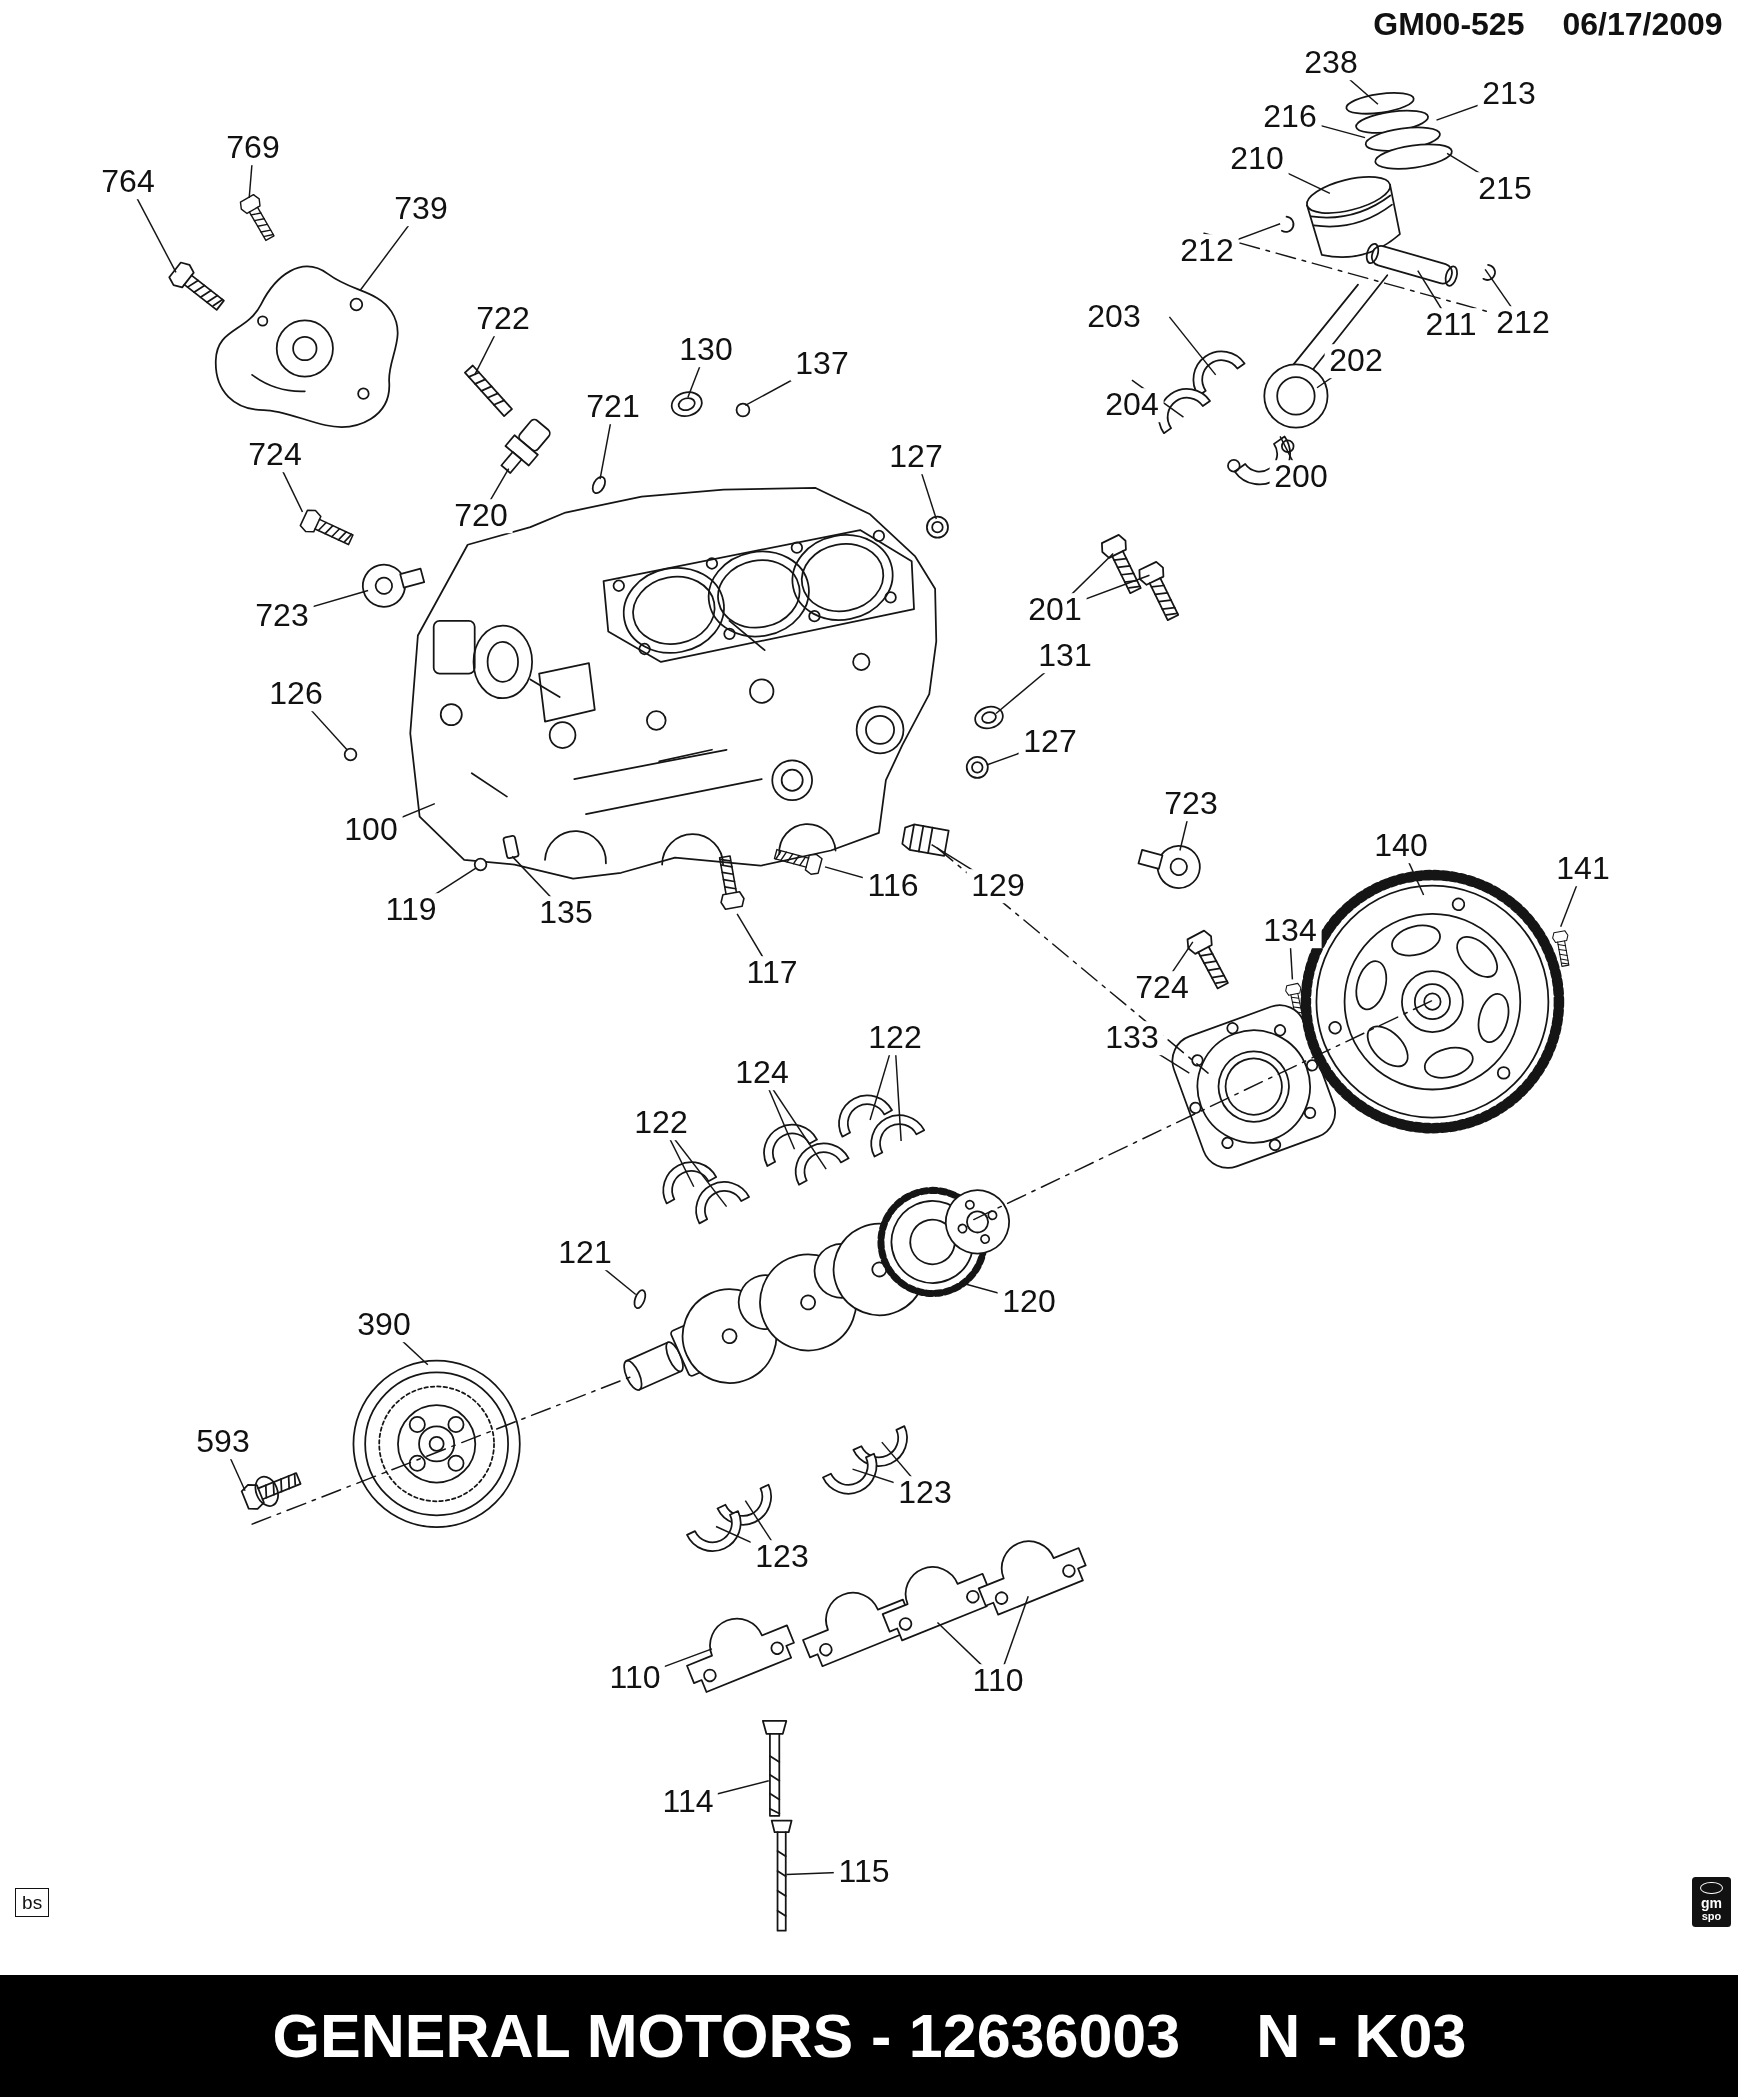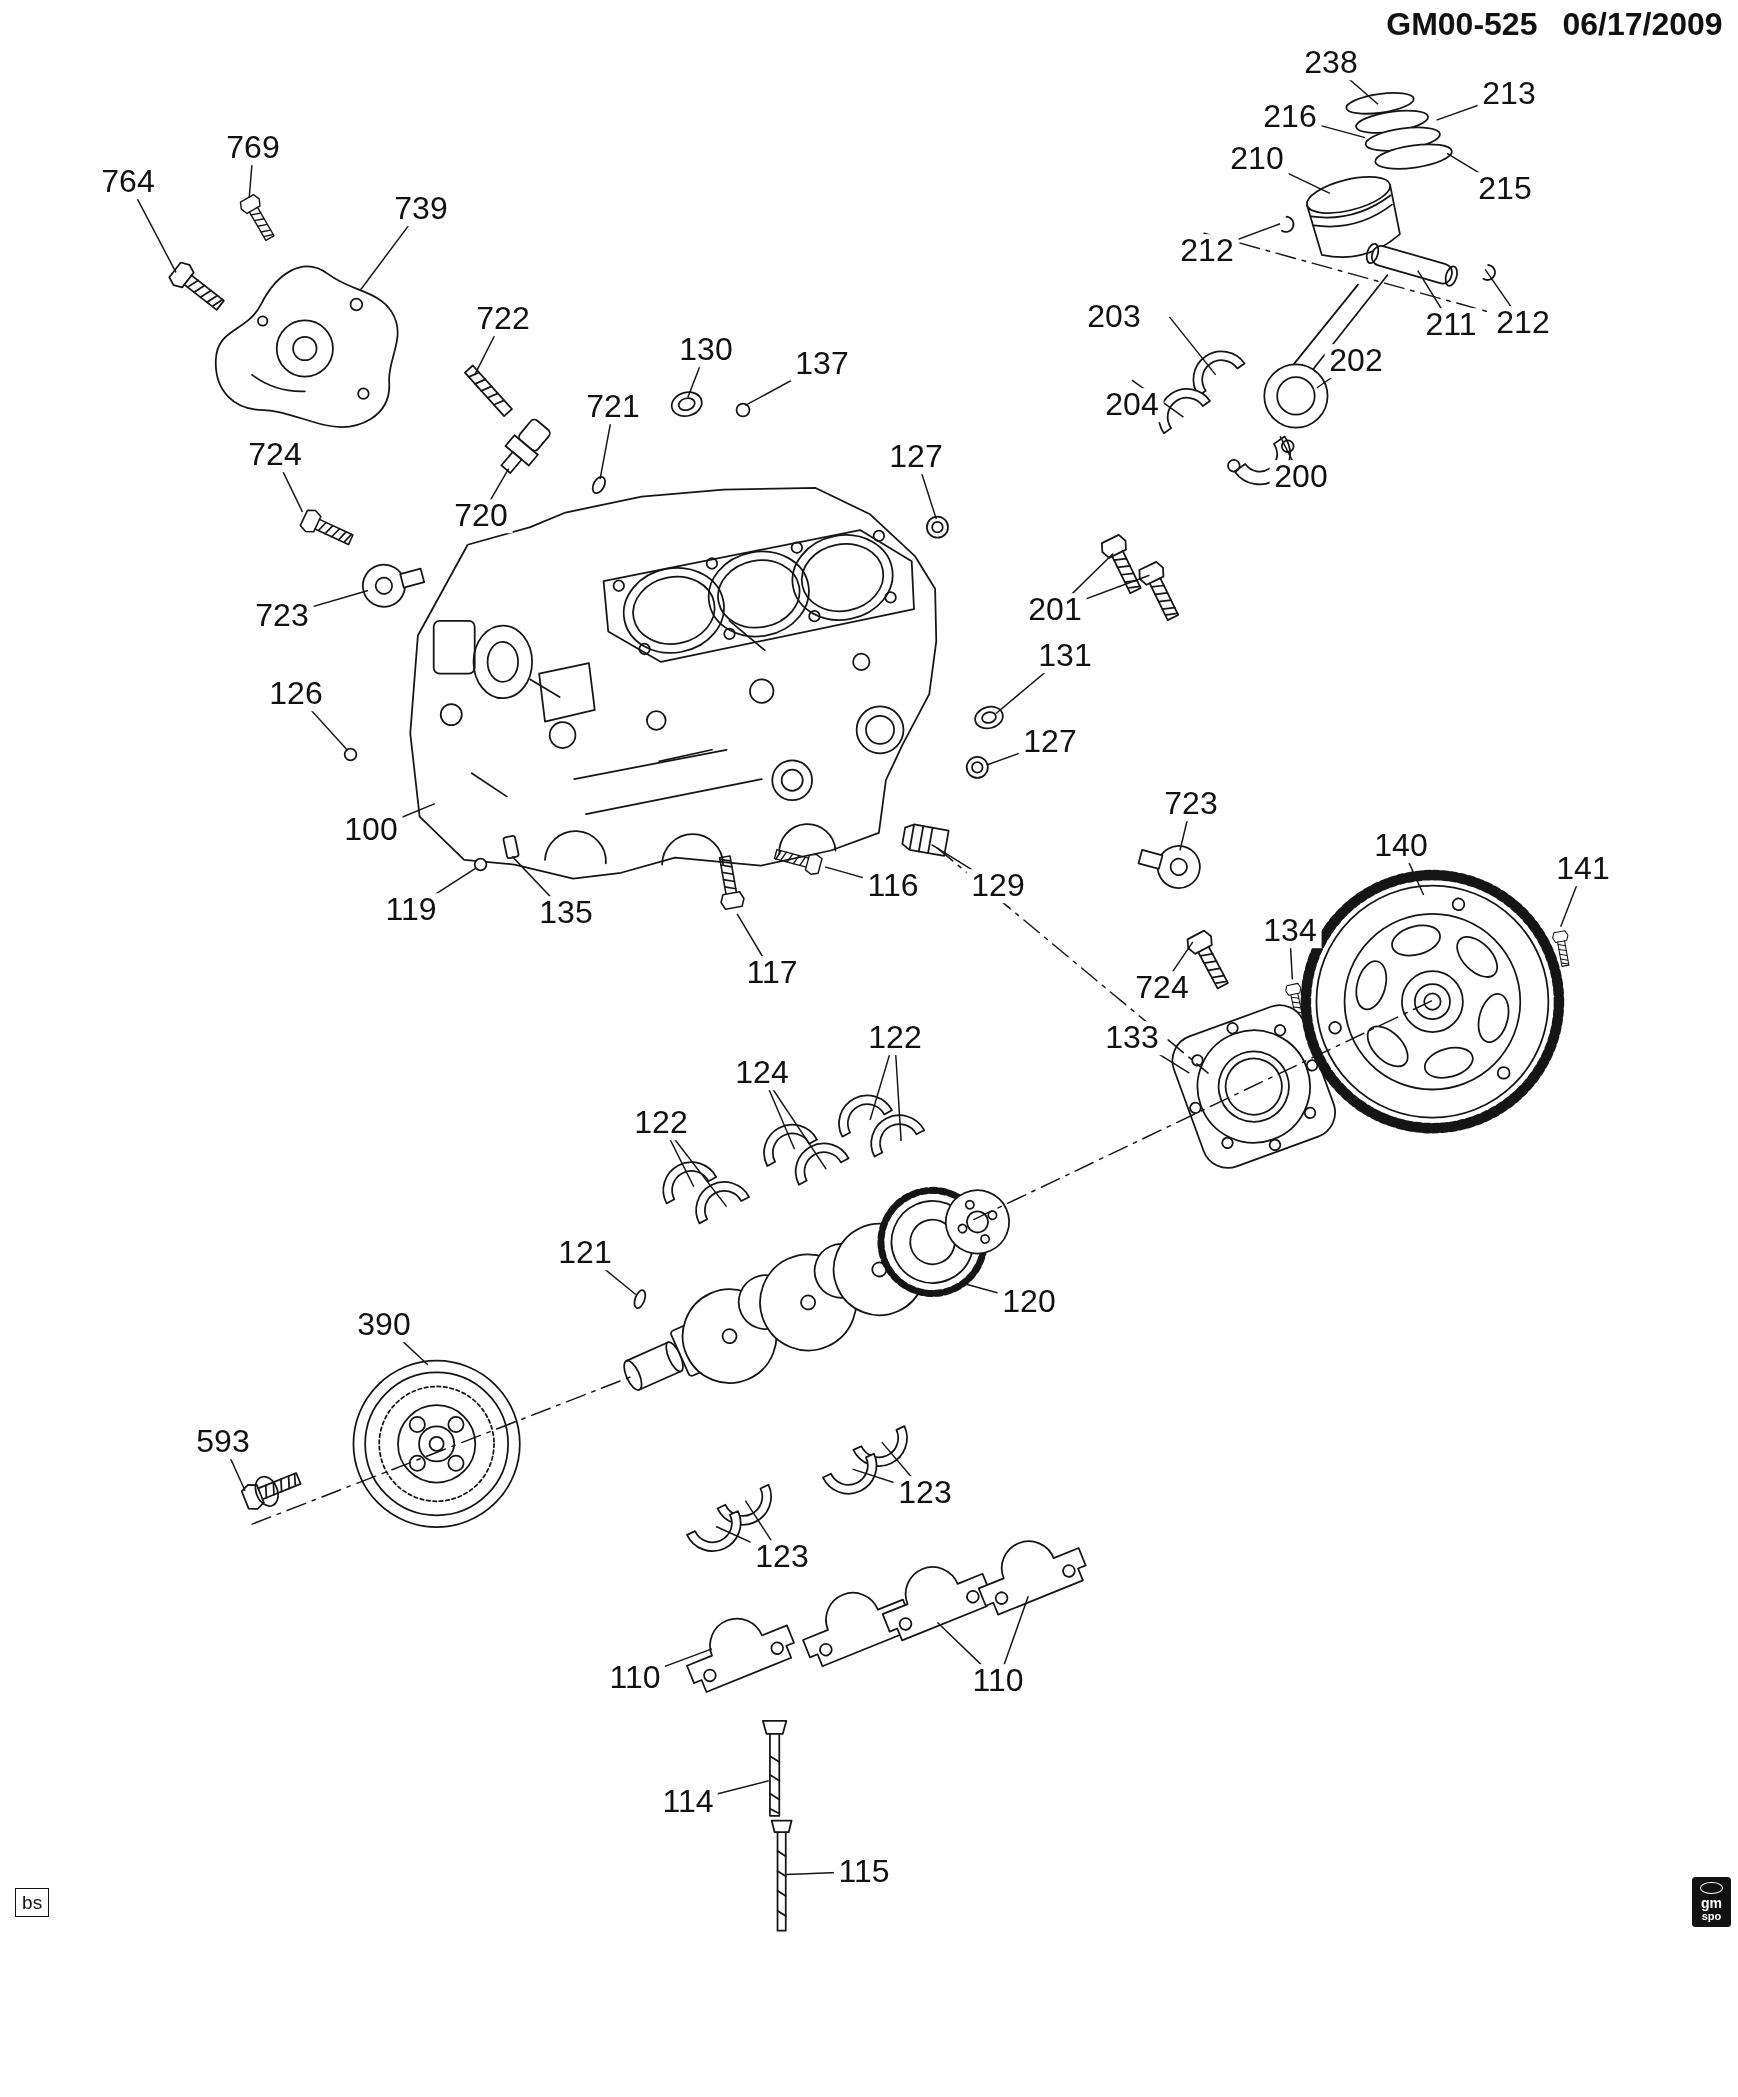--- a/index.html
+++ b/index.html
@@ -4,21 +4,21 @@
 <style>
   html,body{margin:0;padding:0;background:#fff;}
   .page{position:relative;width:1739px;height:2097px;background:#fff;overflow:hidden;
         font-family:"Liberation Sans",sans-serif;color:#111;}
   svg.art,svg.leaders{position:absolute;left:0;top:0;width:1739px;height:2097px;}
   svg.art{z-index:1;}
   svg.leaders{z-index:2;}
   svg.leaders line{stroke:#151515;stroke-width:2.5px;}
   .callout{position:absolute;transform:translate(-50%,-50%);font-size:32px;line-height:1.05;
            background:#fff;padding:0 4.7px;z-index:3;white-space:nowrap;}
-  .header{position:absolute;top:5.9px;right:16.4px;z-index:3;display:flex;gap:25px;
+  .header{position:absolute;top:5.9px;right:16.4px;z-index:3;display:flex;gap:38px;
           font-size:32px;font-weight:700;}
   .footer{position:absolute;left:0;bottom:0;width:1739px;height:122px;background:#000;color:#fff;
           z-index:4;display:flex;align-items:center;justify-content:center;gap:76px;
           font-size:61px;font-weight:700;}
   .footer .grp{display:flex;gap:17.6px;}
   .stamp-left{position:absolute;left:15.2px;top:1888px;z-index:3;border:1.8px solid #111;
               font-size:19px;line-height:27px;padding:0 5.9px;}
   .emblem{position:absolute;left:1692px;top:1877px;width:39px;height:50px;background:#111;color:#fff;
           z-index:3;display:flex;flex-direction:column;align-items:center;justify-content:center;
           border-radius:3.5px;}
@@ -438,15 +438,23 @@
     <span>06/17/2009</span>
   </div>
 
   <div class="stamp-left">bs</div>
   <div class="emblem">
     <div class="oval"></div>
     <span class="t1">gm</span>
     <span class="t2">spo</span>
   </div>
 
+  <div class="footer">
+    <div class="grp">
+      <span>GENERAL MOTORS</span>
+      <span>-</span>
+      <span>12636003</span>
+    </div>
+    <span>N - K03</span>
+  </div>
 
 </div>
 
 
 </body></html>

